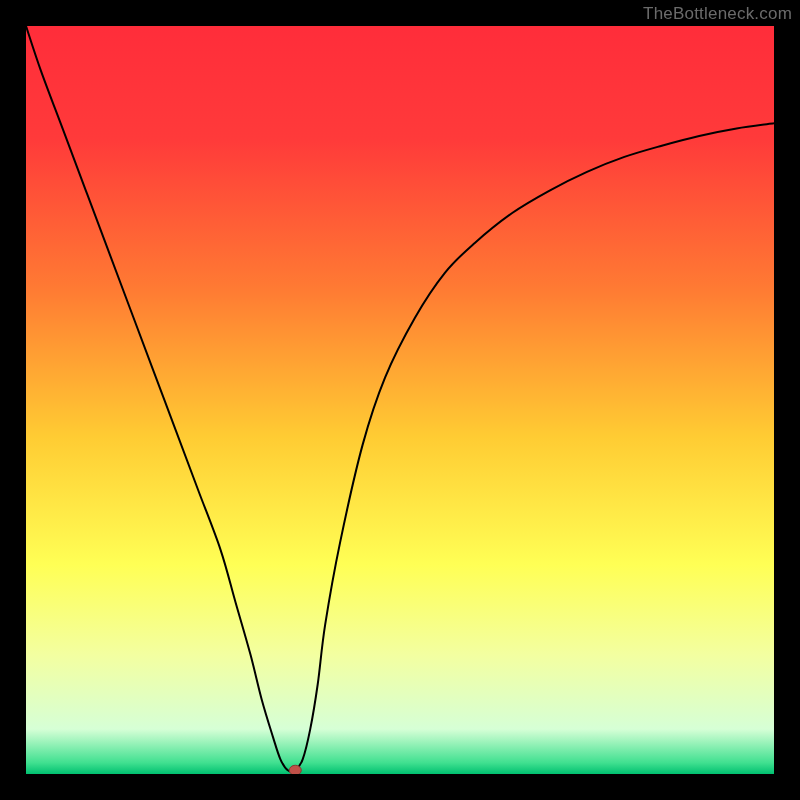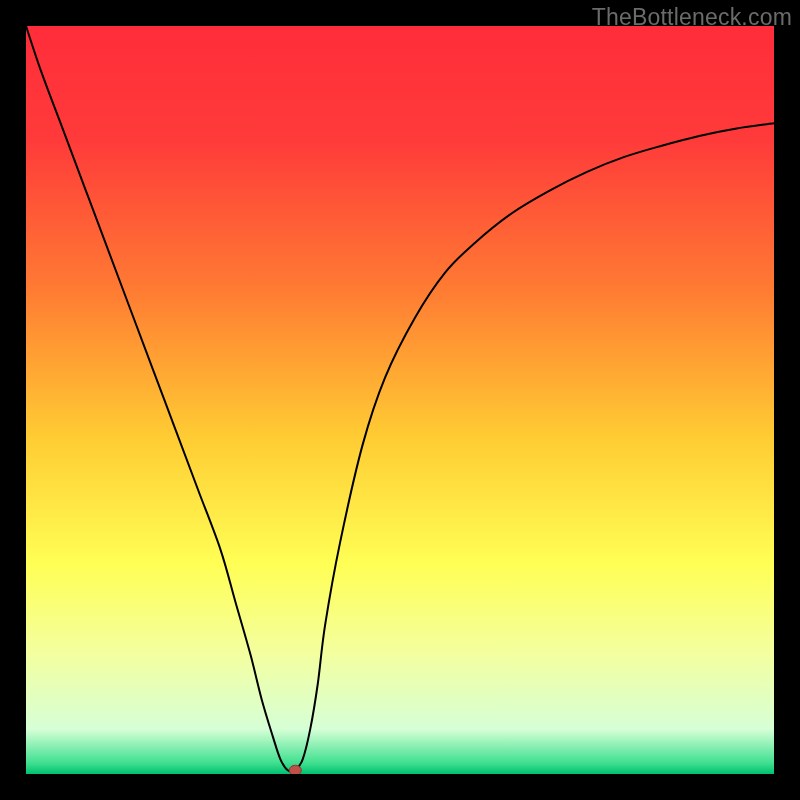--- a/index.html
+++ b/index.html
@@ -24,21 +24,21 @@
     left: 0;
     top: 0;
     width: 748px;
     height: 748px;
   }
   .watermark {
     position: absolute;
     top: 4px;
     right: 8px;
     color: #6b6b6b;
-    font-size: 23px;
+    font-size: 17px;
     font-weight: 500;
     letter-spacing: 0.2px;
     user-select: none;
     z-index: 20;
   }
   svg {
     display: block;
   }
 </style>
 </head>

